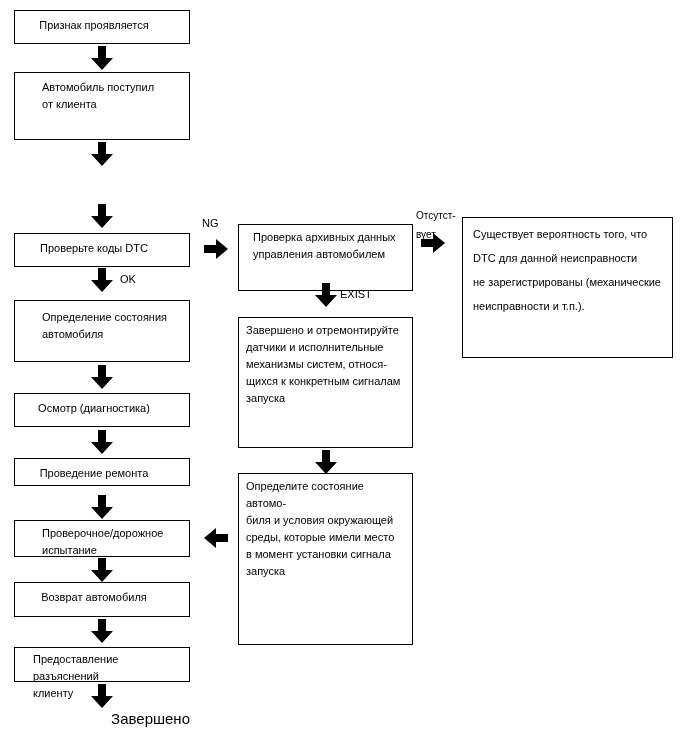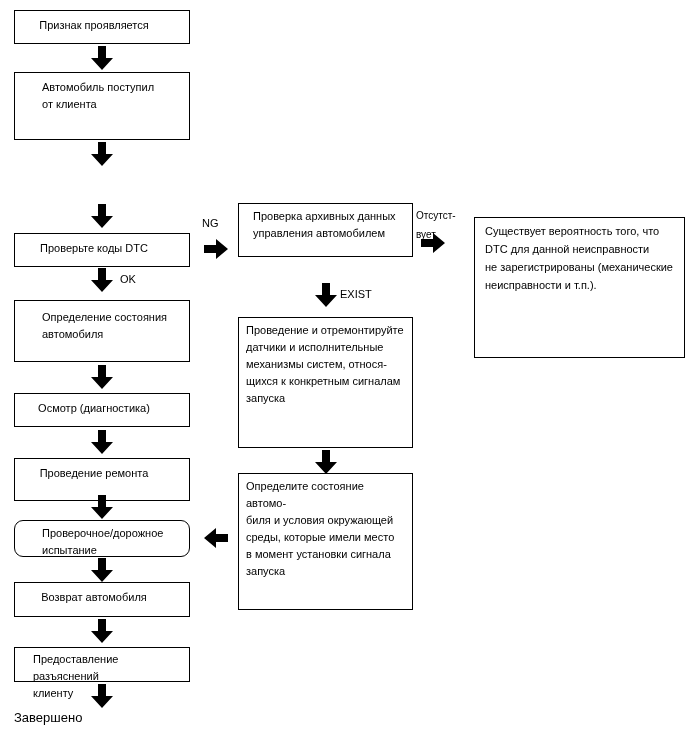--- a/index.html
+++ b/index.html
@@ -22,53 +22,53 @@
     border: 1.5px solid #000000;
     background: #ffffff;
     font-size: 11px;
     line-height: 17px;
     white-space: pre-line;
     padding: 6px 22px 4px 27px;
     text-align: left;
   }
   .lb { left: 14px; width: 176px; }          
   .mb { left: 238px; width: 175px; padding: 4px 5px 4px 7px; }  
-  .rb { left: 462px; width: 211px; padding: 4px 6px 4px 10px; line-height: 18px; margin-left: 12px; } 
+  .rb { left: 462px; width: 211px; padding: 4px 6px 4px 10px; line-height: 24px; } 
   .c  { text-align: center; padding-left: 6px; }
   .ar { position: absolute; line-height: 0; }
   .ar svg { display: block; }
   .lbl {
     position: absolute;
     font-size: 11px;
     line-height: 12px;
     white-space: pre-line;
   }
   .lbl-sm { font-size: 10px; line-height: 19px; }
   .endlbl {
     position: absolute;
     left: 14px;
     width: 176px;
-    text-align: left;
-    font-size: 13px;
+    text-align: right;
+    font-size: 15px;
   }
 </style>
 </head>
 <body>
 
 <div id="canvas">
 
   <div class="box lb c" style="top:10px;height:34px;">Признак проявляется</div>
   <div class="box lb" style="top:72px;height:68px;">Автомобиль поступил
 от клиента</div>
   <div class="box lb c" style="top:233px;height:34px;">Проверьте коды DTC</div>
   <div class="box lb c" style="top:393px;height:34px;">Осмотр (диагностика)</div>
   <div class="box lb" style="top:300px;height:62px;padding-top:8px;">Определение состояния
 автомобиля</div>
-  <div class="box lb c" style="top:458px;height:43px;">Проведение ремонта</div>
-  <div class="box lb" style="top:520px;height:37px;padding-top:4px;border-radius:9px;">Проверочное/дорожное
+  <div class="box lb c" style="top:458px;height:28px;">Проведение ремонта</div>
+  <div class="box lb" style="top:520px;height:37px;padding-top:4px;">Проверочное/дорожное
 испытание</div>
   <div class="box lb c" style="top:582px;height:35px;">Возврат автомобиля</div>
   <div class="box lb" style="top:647px;height:35px;padding-top:3px;padding-left:18px;">Предоставление разъяснений
 клиенту</div>
 
   <div class="ar" style="left:91px;top:46px;">
     <svg width="22" height="24" viewBox="0 0 22 24">
         <polygon points="7,0 15,0 15,12 22,12 11,24 0,12 7,12" fill="#000"></polygon>
       </svg>
   </div>
@@ -121,43 +121,43 @@
   <div class="lbl" style="left:120px;top:273px;">OK</div>
   <div class="endlbl" style="top:710px;">Завершено</div>
 
   <div class="lbl" style="left:202px;top:217px;">NG</div>
   <div class="ar" style="left:204px;top:239px;">
     <svg width="24" height="20" viewBox="0 0 24 20">
         <polygon points="0,6 12,6 12,0 24,10 12,20 12,14 0,14" fill="#000"></polygon>
       </svg>
   </div>
 
-  <div class="box mb" style="top:203px;height:54px;padding-left:14px;">Проверка архивных данных
+  <div class="box mb" style="top:224px;height:67px;padding-left:14px;">Проверка архивных данных
 управления автомобилем</div>
 
   <div class="ar" style="left:315px;top:283px;">
     <svg width="22" height="24" viewBox="0 0 22 24">
         <polygon points="7,0 15,0 15,12 22,12 11,24 0,12 7,12" fill="#000"></polygon>
       </svg>
   </div>
   <div class="lbl" style="left:340px;top:288px;">EXIST</div>
 
-  <div class="box mb" style="top:317px;height:131px;">Проведение и отремонтируйте
+  <div class="box mb" style="top:317px;height:131px;">Завершено и отремонтируйте
 датчики и исполнительные
 механизмы систем, относя-
 щихся к конкретным сигналам
 запуска</div>
 
   <div class="ar" style="left:315px;top:450px;">
     <svg width="22" height="24" viewBox="0 0 22 24">
         <polygon points="7,0 15,0 15,12 22,12 11,24 0,12 7,12" fill="#000"></polygon>
       </svg>
   </div>
 
-  <div class="box mb" style="top:473px;height:137px;">Определите состояние автомо-
+  <div class="box mb" style="top:473px;height:172px;">Определите состояние автомо-
 биля и условия окружающей
 среды, которые имели место
 в момент установки сигнала
 запуска</div>
 
   <div class="ar" style="left:204px;top:528px;">
     <svg width="24" height="20" viewBox="0 0 24 20">
         <polygon points="24,6 12,6 12,0 0,10 12,20 12,14 24,14" fill="#000"></polygon>
       </svg>
   </div>

